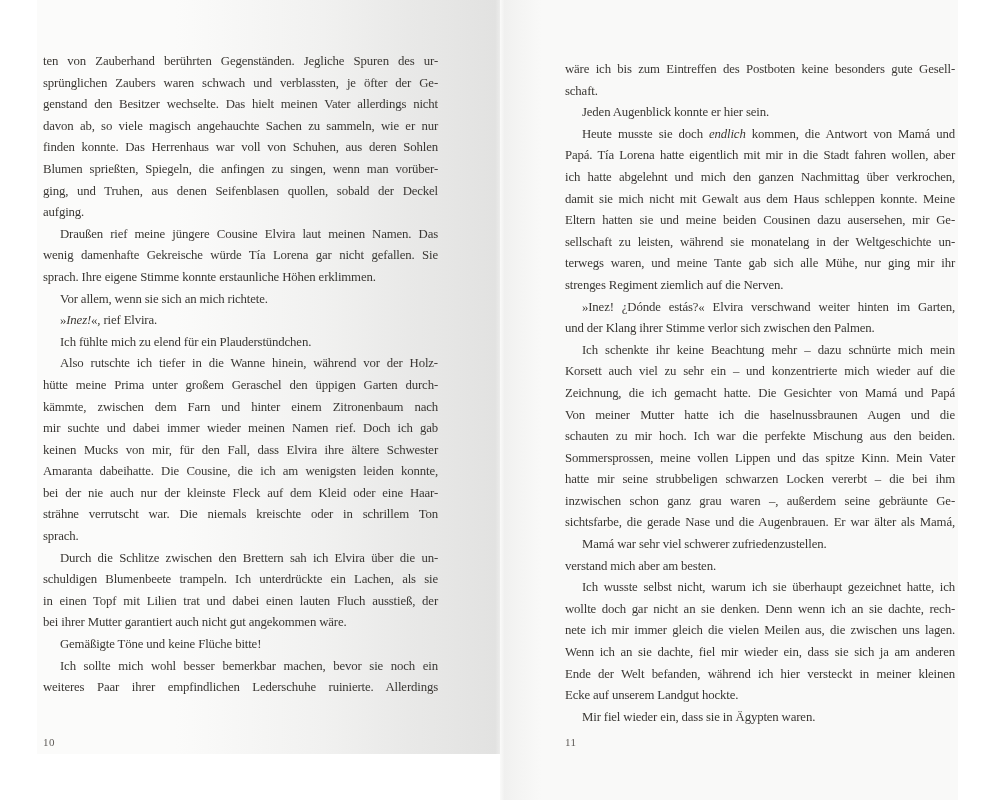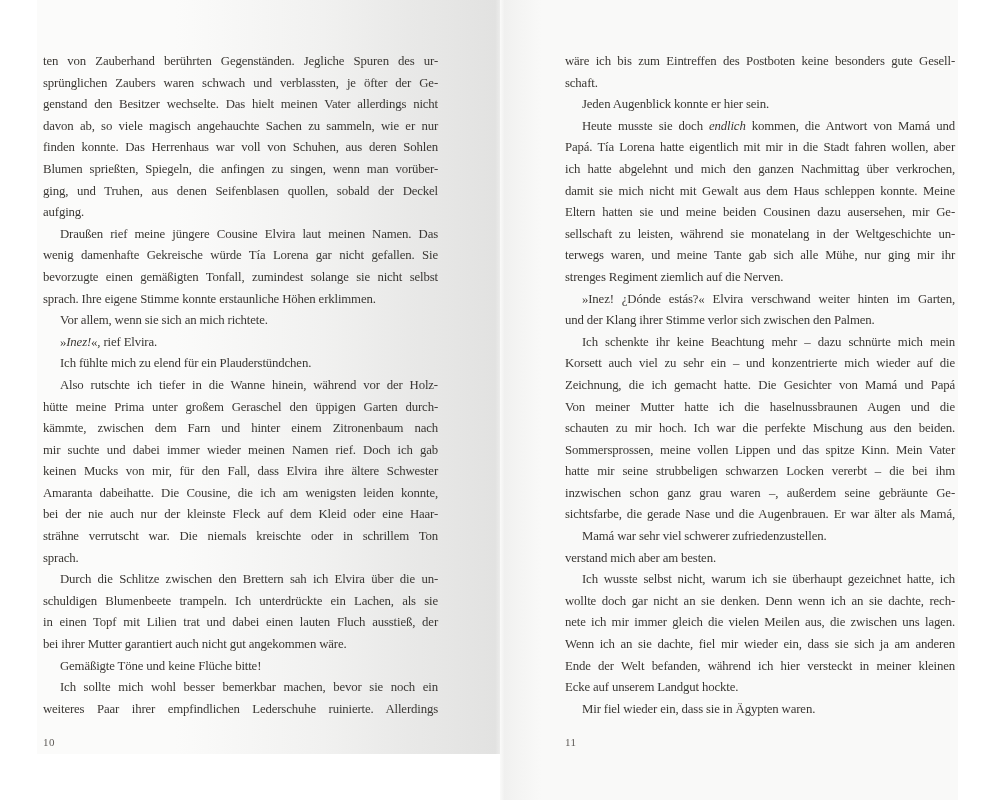--- a/index.html
+++ b/index.html
@@ -41,21 +41,21 @@
       var(--paper-right) 100%);
   }
   .text-col {
     position: absolute;
     top: 51px;
     color: var(--text-color);
     font-size: 12.8px;
     letter-spacing: -0.15px;
   }
   .page-left .text-col  { left: 6px;  width: 395px; }
-  .page-right .text-col { left: 65px; width: 390px; }
+  .page-right .text-col { left: 65px; width: 390px; margin-top: 8px; }
   .line {
     height: 21.6px;
     line-height: 21.6px;
     text-align: left;
     overflow: visible;
   }
   .line.just {
     text-align: justify;
     text-align-last: justify;
   }
@@ -84,21 +84,20 @@
         <div class="line just">ten von Zauberhand berührten Gegenständen. Jegliche Spuren des ur-</div>
         <div class="line just">sprünglichen Zaubers waren schwach und verblassten, je öfter der Ge-</div>
         <div class="line just">genstand den Besitzer wechselte. Das hielt meinen Vater allerdings nicht</div>
         <div class="line just">davon ab, so viele magisch angehauchte Sachen zu sammeln, wie er nur</div>
         <div class="line just">finden konnte. Das Herrenhaus war voll von Schuhen, aus deren Sohlen</div>
         <div class="line just">Blumen sprießten, Spiegeln, die anfingen zu singen, wenn man vorüber-</div>
         <div class="line just">ging, und Truhen, aus denen Seifenblasen quollen, sobald der Deckel</div>
         <div class="line">aufging.</div>
         <div class="line indent just">Draußen rief meine jüngere Cousine Elvira laut meinen Namen. Das</div>
         <div class="line just">wenig damenhafte Gekreische würde Tía Lorena gar nicht gefallen. Sie</div>
-        <div class="line just">bevorzugte einen gemäßigten Tonfall, zumindest solange sie nicht selbst</div>
         <div class="line">sprach. Ihre eigene Stimme konnte erstaunliche Höhen erklimmen.</div>
         <div class="line indent">Vor allem, wenn sie sich an mich richtete.</div>
         <div class="line indent">»<i>Inez!</i>«, rief Elvira.</div>
         <div class="line indent">Ich fühlte mich zu elend für ein Plauderstündchen.</div>
         <div class="line indent just">Also rutschte ich tiefer in die Wanne hinein, während vor der Holz-</div>
         <div class="line just">hütte meine Prima unter großem Geraschel den üppigen Garten durch-</div>
         <div class="line just">kämmte, zwischen dem Farn und hinter einem Zitronenbaum nach</div>
         <div class="line just">mir suchte und dabei immer wieder meinen Namen rief. Doch ich gab</div>
         <div class="line just">keinen Mucks von mir, für den Fall, dass Elvira ihre ältere Schwester</div>
         <div class="line just">Amaranta dabeihatte. Die Cousine, die ich am wenigsten leiden konnte,</div>

